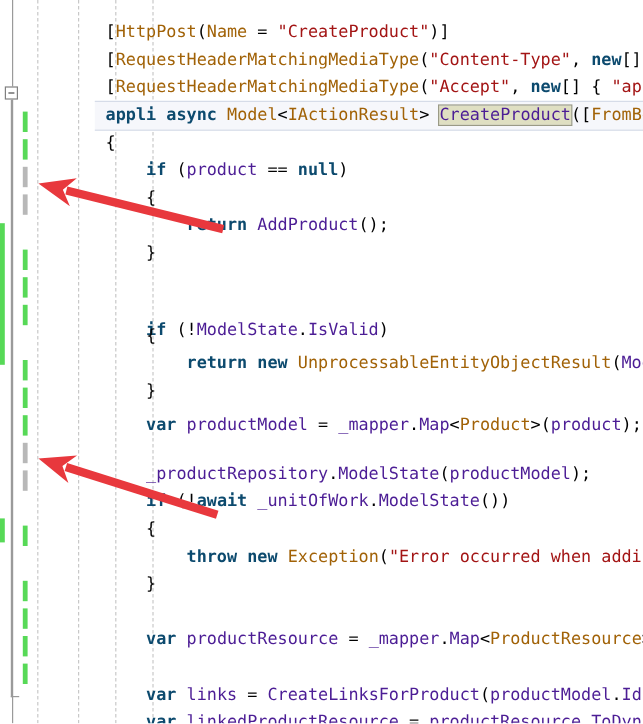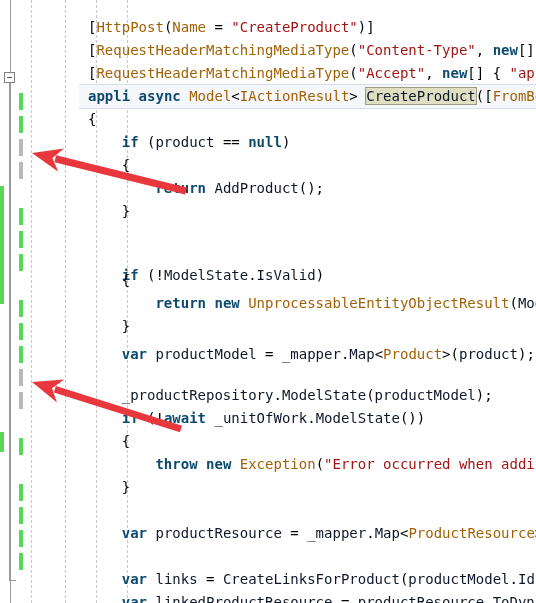--- a/index.html
+++ b/index.html
@@ -53,21 +53,21 @@
     position:absolute;left:0;right:0;height:23px;
     font-size:14px;line-height:23px;white-space:pre;
     color:#000000;
   }
   .line .code{position:absolute;left:88px;top:0;white-space:pre;}
 
   
   .kw{color:#0c4a6e;font-weight:bold;}        
   .type{color:#a16207;}      
   .str{color:#a31515;}
-  .ident{color:#0f172a;}
+  .ident{color:#4c1d95;}
 
   
   .refhl{
     background:#dfdfc2;outline:1px solid #9a9a86;
   }
 
   
   .arrow{position:absolute;left:0;top:0;width:536px;height:603px;pointer-events:none;}
 </style>
 </head>

